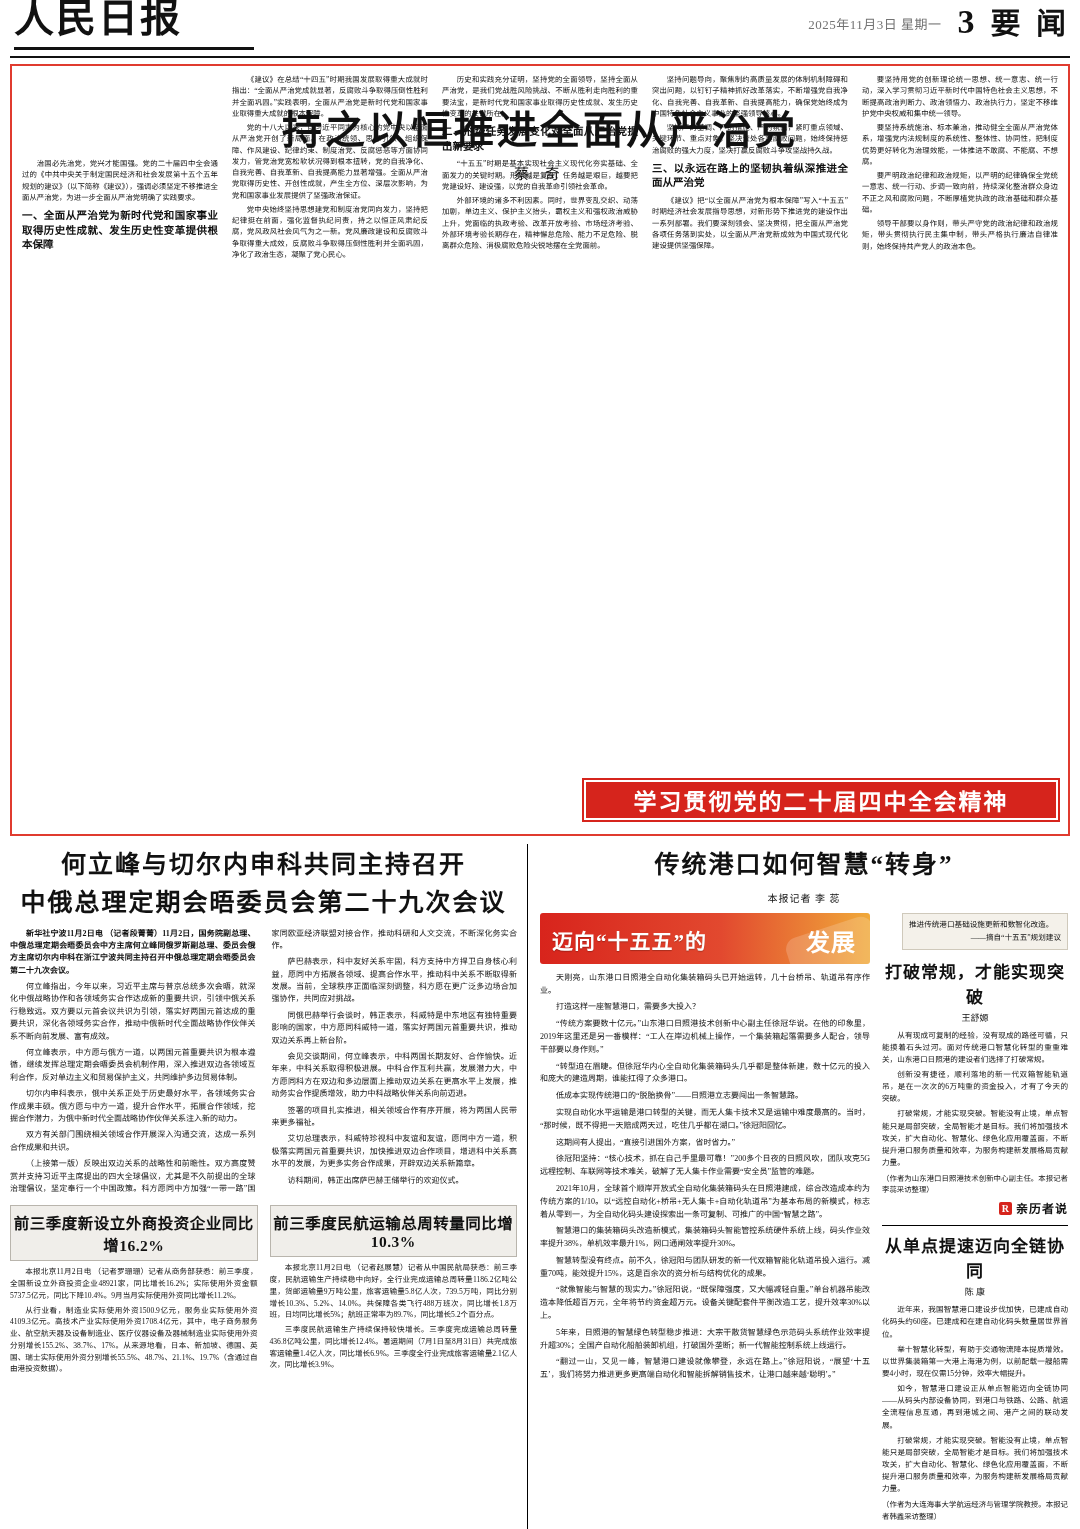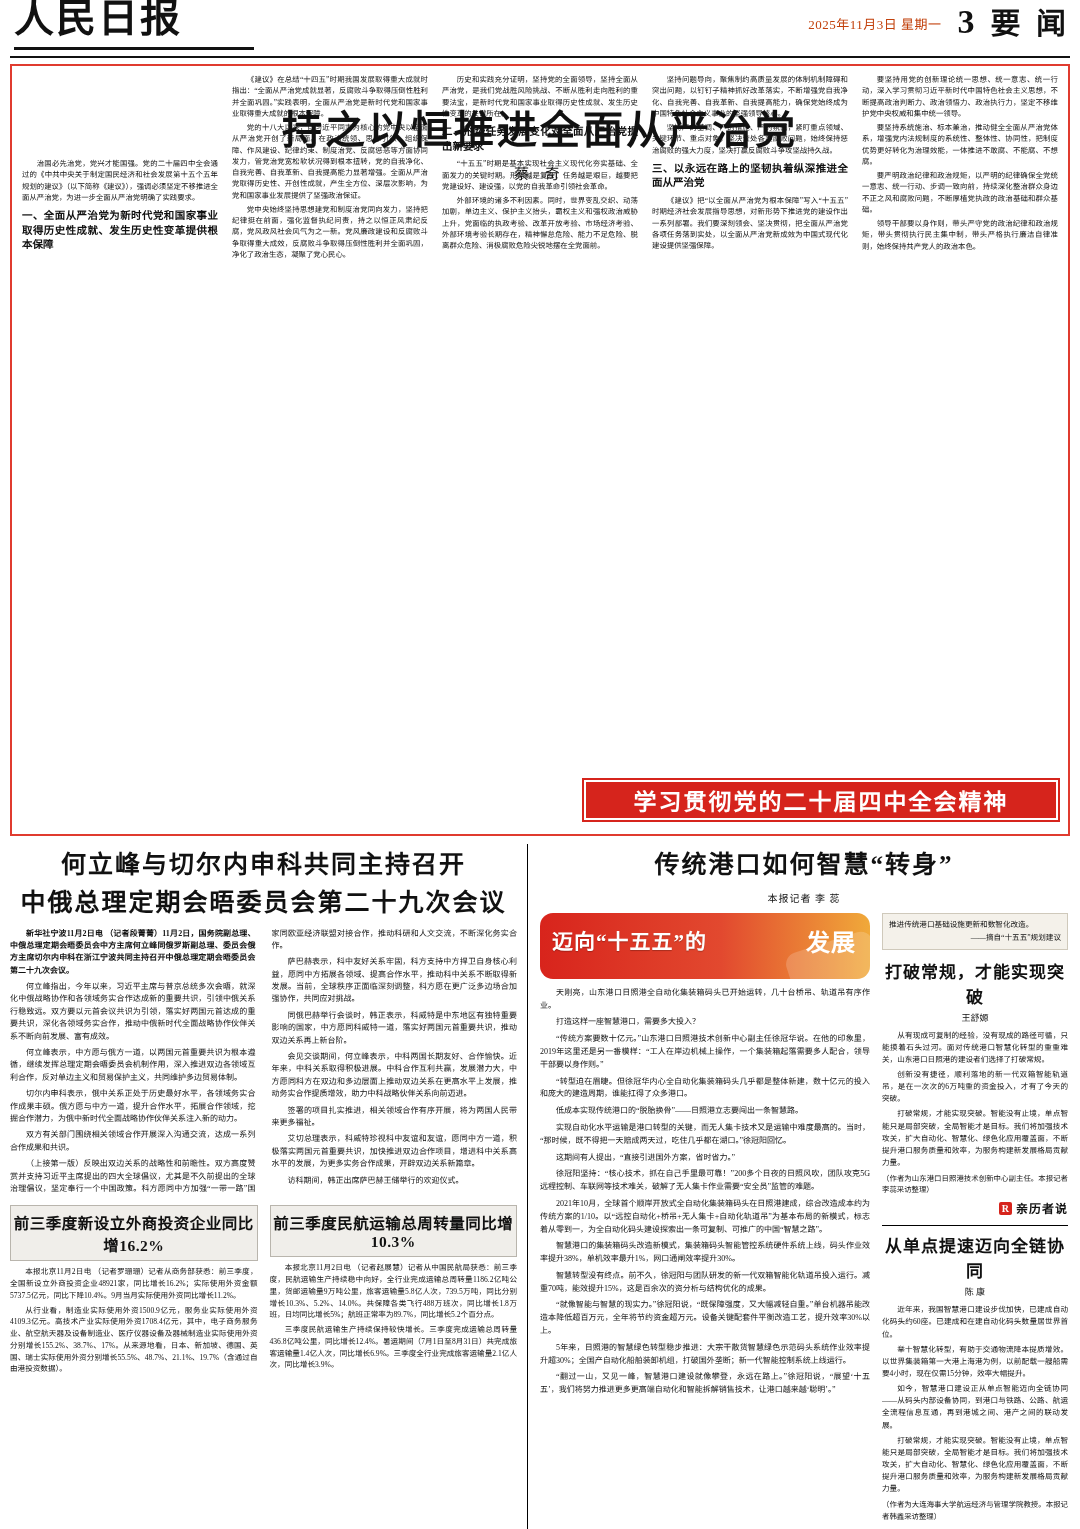--- a/index.html
+++ b/index.html
@@ -46,21 +46,21 @@
     margin-top: 8px;
   }
   .masthead-right {
     display: flex;
     align-items: flex-end;
     gap: 16px;
     padding-bottom: 4px;
   }
   .date-text {
     font-size: 13px;
-    color: #c2410c;
+    color: #737373;
     letter-spacing: 0.5px;
     padding-bottom: 6px;
   }
   .page-num {
     font-size: 34px;
     font-weight: bold;
     line-height: 1;
   }
   .page-label {
     font-size: 30px;
@@ -220,23 +220,23 @@
   .right-split {
     display: flex;
     gap: 12px;
   }
   .rs-main { width: 330px; }
   .rs-side { width: 196px; }
 
   .graphic-banner {
     position: relative;
     width: 330px;
-    height: 66px;
+    height: 51px;
     background: linear-gradient(90deg, #d8241c 0%, #e2492f 55%, #f0a93a 100%);
-    border-radius: 13px;
+    border-radius: 3px;
     overflow: hidden;
     margin-bottom: 8px;
   }
   .graphic-banner .gtext {
     position: absolute;
     left: 12px;
     top: 12px;
     color: #fff;
     font-size: 21px;
     font-weight: bold;
@@ -271,20 +271,21 @@
   .article-body p { margin: 0 0 4px 0; text-indent: 2em; }
 
   .side-note {
     background: #f4f1ea;
     border: 1px solid #cfc9bb;
     font-size: 7.6px;
     line-height: 1.5;
     padding: 5px 6px;
     text-align: justify;
     margin-bottom: 8px;
+    margin-left: 20px;
   }
   .side-note .note-src {
     display: block;
     text-align: right;
     margin-top: 2px;
   }
   .side-title {
     text-align: center;
     font-size: 17px;
     font-weight: bold;

